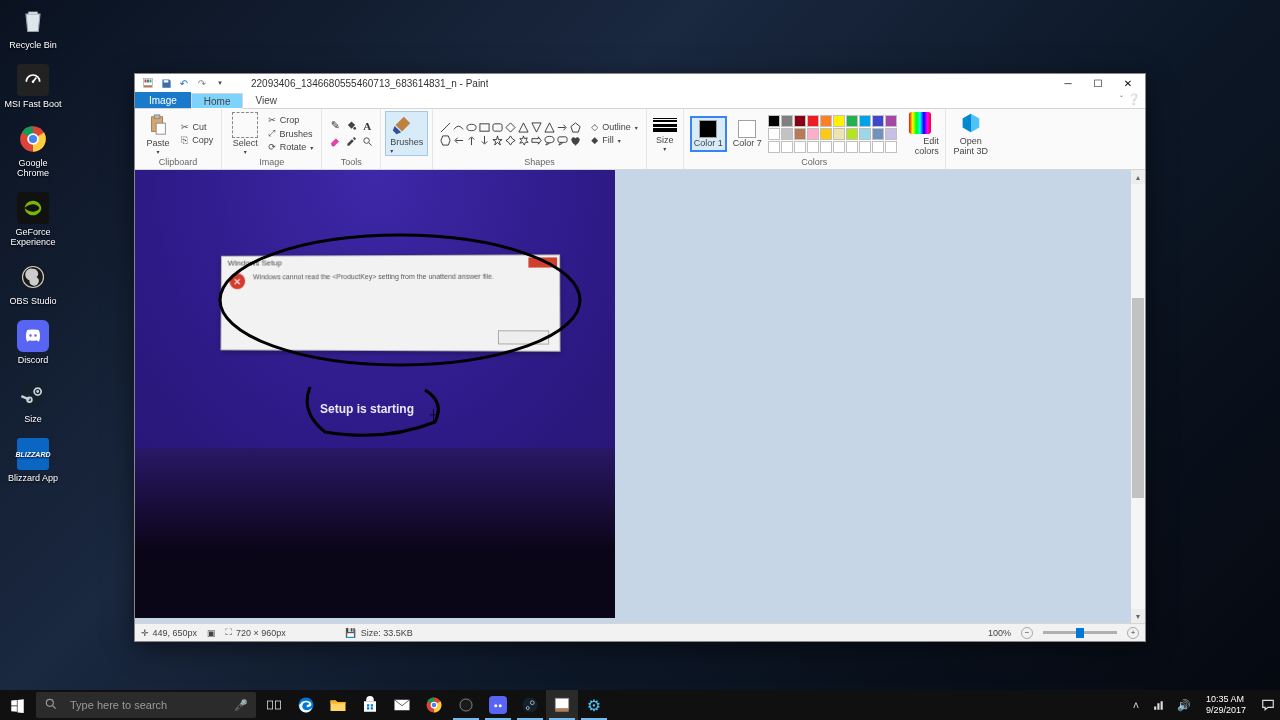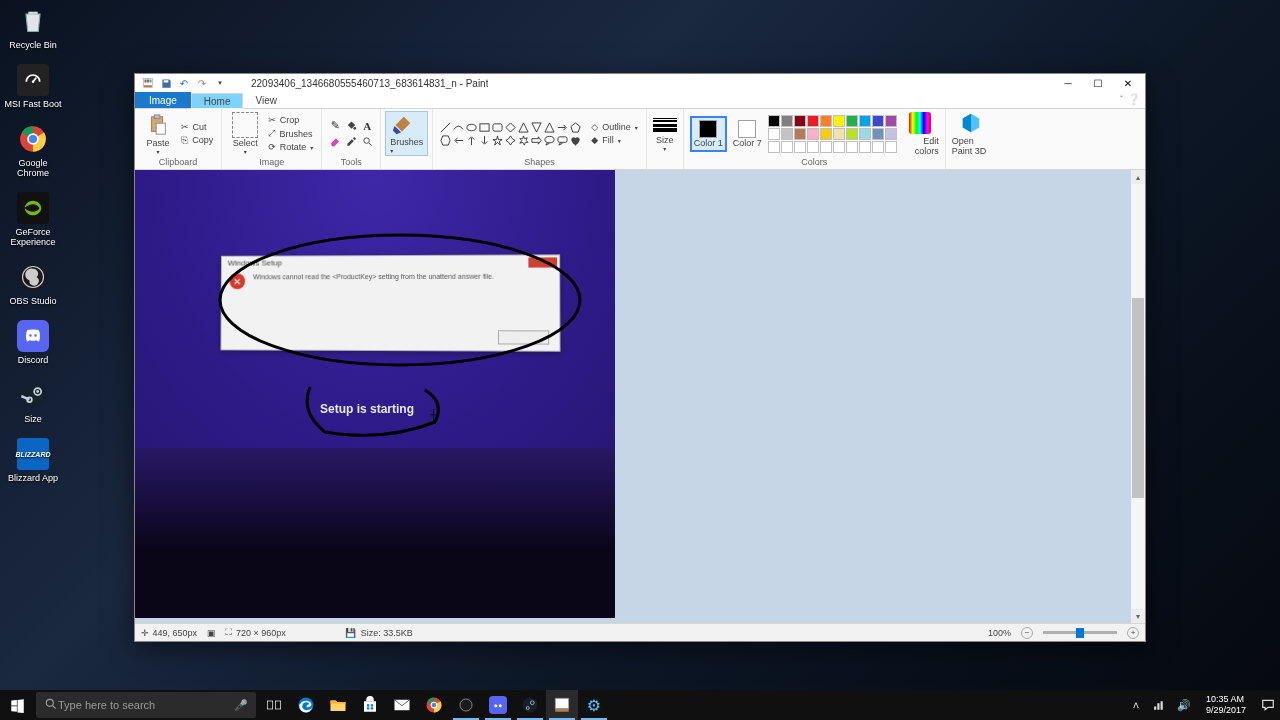--- a/index.html
+++ b/index.html
@@ -76,21 +76,21 @@
 .sb-seg { display:flex; align-items:center; gap:4px; }
 .sb-seg.dim { width: 110px; }
 .sb-spacer { flex:1; }
 .zoom-slider { width: 74px; height: 3px; background:#b0b0b0; position:relative; }
 .zoom-thumb { position:absolute; top:-3px; left: 50%; width:8px; height:10px; background:#0078d7; margin-left:-4px; }
 .zoom-btn { width:12px; height:12px; border:1px solid #aaa; border-radius:50%; display:flex; align-items:center; justify-content:center; cursor:pointer; font-size:8px; }
 
 
 .taskbar { position:absolute; left:0; bottom:0; width:100%; height:30px; background:#101010; display:flex; align-items:center; color:#fff; font-size:11px; }
 .start-btn { width:34px; height:100%; display:flex; align-items:center; justify-content:center; cursor:pointer; }
-.search-box { flex: 0 0 220px; height: 26px; margin: 0 2px; background:#2b2b2b; border-radius: 2px; display:flex; align-items:center; padding: 0 8px; color:#9a9a9a; gap:0; position: relative; cursor:text; }
+.search-box { flex: 0 0 220px; height: 26px; margin: 0 2px; background:#2b2b2b; border-radius: 2px; display:flex; align-items:center; padding: 0 8px; color:#9a9a9a; gap:12px; position: relative; cursor:text; }
 .search-box .mic { position:absolute; right:8px; color:#9a9a9a; }
 .tray { margin-left:auto; display:flex; align-items:center; gap:8px; padding: 0 4px; }
 .clock { text-align:left; font-size:9px; line-height:11px; padding: 0 6px; }
 .tb-icon { width:32px; height:100%; display:flex; align-items:center; justify-content:center; cursor:pointer; position:relative; }
 .tb-icon.active::after { content:""; position:absolute; bottom:0; left:3px; right:3px; height:2px; background:#76b9ed; }
 .tb-icon svg, .tb-icon span { pointer-events: none; }
 .tray-icon { width:16px; height:16px; display:flex; align-items:center; justify-content:center; cursor:pointer; font-size:11px; color:#ddd; }
 </style>
 </head>
 <body>
@@ -525,21 +525,21 @@
       <div class="label">Colors</div>
     </div>
 
     <div class="rgroup" style="border-right:none">
       <div class="body">
         <div class="paint3d">
           <div><svg width="22" height="22" viewBox="0 0 24 24">
                 <path fill="#4fc3f7" d="M12 2l9 5v10l-9 5-9-5V7z"></path>
                 <path fill="#0288d1" d="M12 2v20l-9-5V7z"></path>
               </svg></div>
-          <span style="text-align:left">Open Paint 3D</span>
+          <span style="text-align:center">Open Paint 3D</span>
         </div>
       </div>
       <div class="label">&nbsp;</div>
     </div>
   </div>
 
   <div class="canvas-area">
     <div class="canvas-img">
       <div class="photo-mid"></div>
       <div class="photo-dark"></div>

